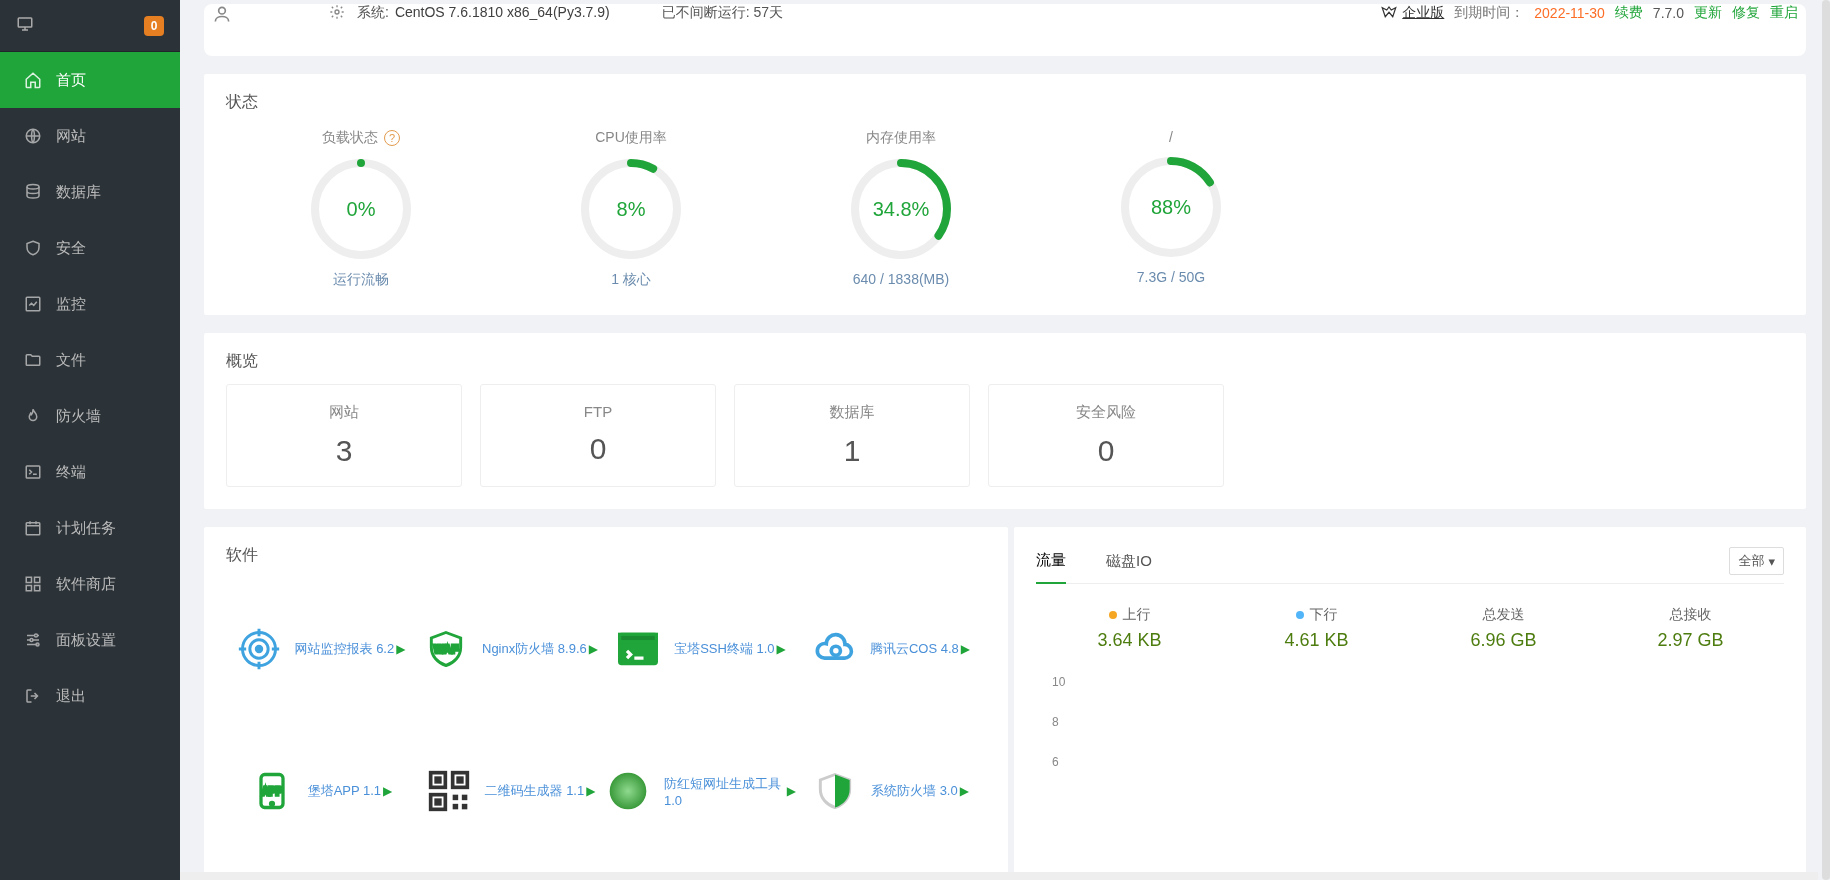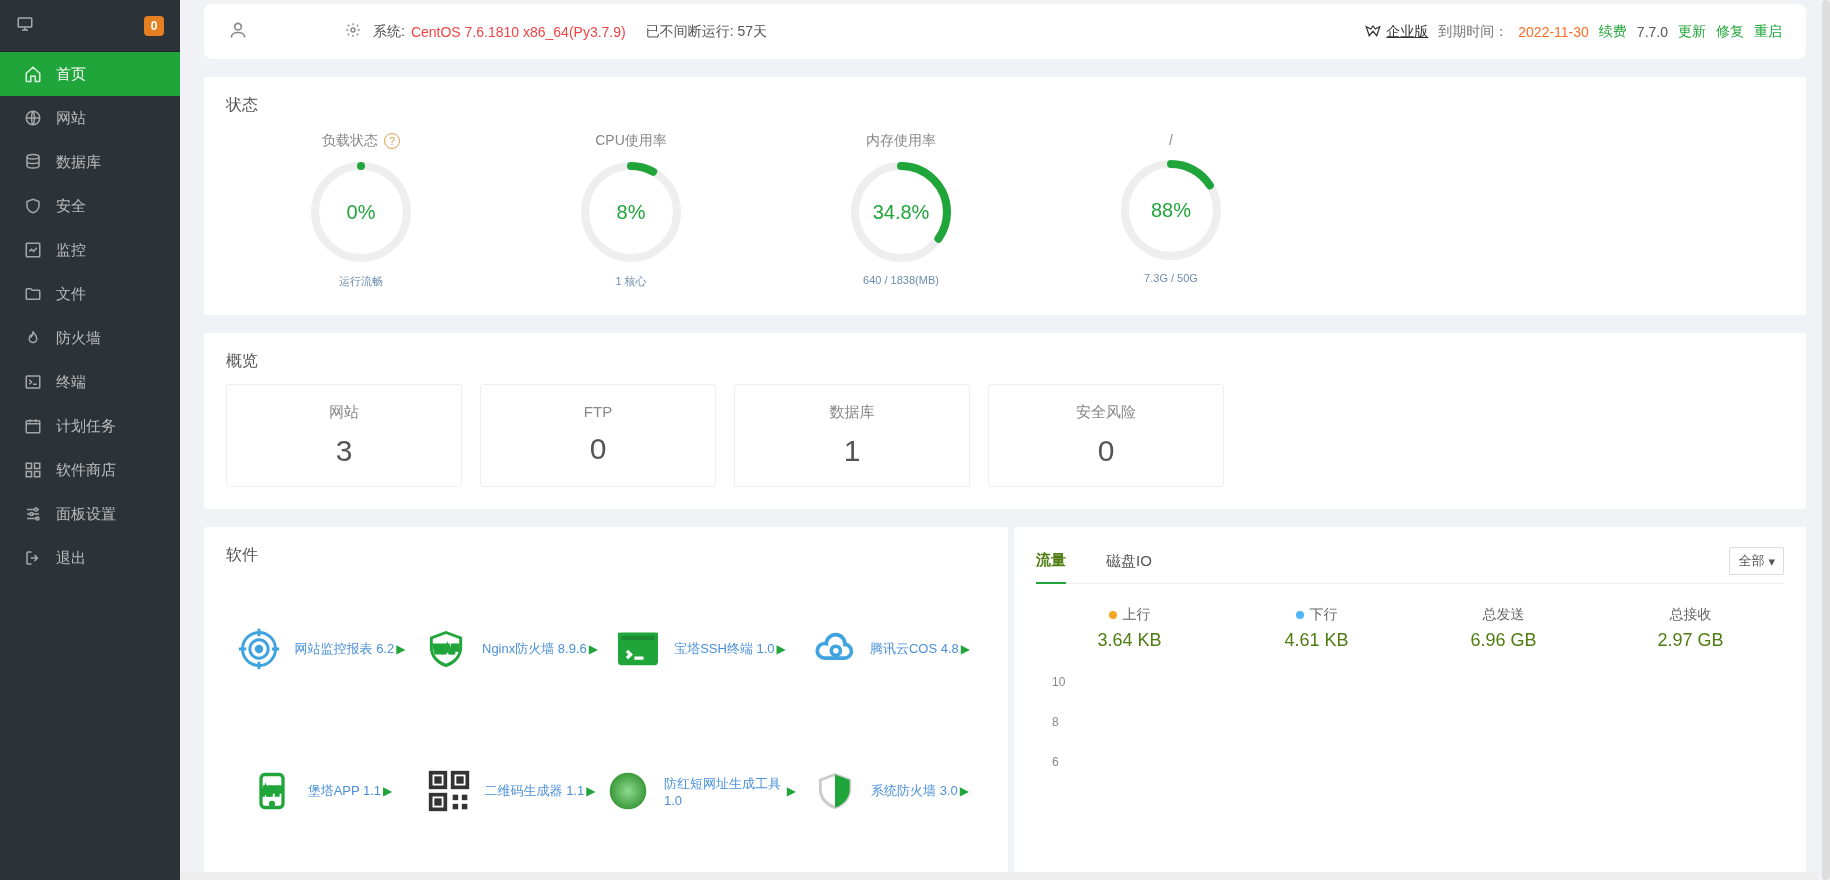--- a/index.html
+++ b/index.html
@@ -9,32 +9,32 @@
 
 .app::after { content:""; position:absolute; top:0; right:0; width:8px; height:880px; background:#ddd; border-radius:4px; }
 .hscroll { position:absolute; bottom:0; left:180px; right:12px; height:8px; background:#eee; }
 
 
 .sidebar { width:180px; background:#2c3338; color:#ccc; display:flex; flex-direction:column; flex-shrink:0; }
 .sidebar-top { height:52px; display:flex; align-items:center; justify-content:space-between; padding:0 16px; border-bottom:1px solid #1f2529; }
 .sidebar-top .mon-icon { color:#aaa; }
 .badge-count { background:#e67e22; color:#fff; font-size:12px; width:20px; height:20px; border-radius:4px; display:flex; align-items:center; justify-content:center; font-weight:600; }
 .nav { list-style:none; }
-.nav li { display:flex; align-items:center; gap:14px; padding:0 24px; height:44px; cursor:pointer; color:#bbb; font-size:15px; }
+.nav li { display:flex; align-items:center; gap:14px; padding:0 24px; height:56px; cursor:pointer; color:#bbb; font-size:15px; }
 .nav li.active { background:#20a53a; color:#fff; }
 .nav li .ico { width:18px; display:inline-flex; justify-content:center; opacity:.85; }
 
 
 .main { flex:1; display:flex; flex-direction:column; padding:0 24px 0 24px; overflow:hidden; }
 
 
-.topbar { background:#fff; height:58px; display:flex; align-items:center; padding:0 24px; border-radius:8px; margin-top:4px; position:relative; color:#555; font-size:14px; }
+.topbar { background:#fff; height:58px; display:flex; align-items:flex-start; padding:0 8px; border-radius:8px; margin-top:4px; position:relative; color:#555; font-size:14px; }
 .topbar .ico { margin-right:12px; color:#888; }
 .topbar .sys-lbl { margin-right:6px; color:#555; }
-.topbar .sys-val { margin-right:20px; color:#ef4444; }
+.topbar .sys-val { margin-right:52px; color:#404040; }
 .topbar .running { color:#555; }
 .topbar .right { margin-left:auto; display:flex; align-items:center; gap:10px; font-size:14px; }
 .ent-badge { display:flex; align-items:center; gap:4px; color:#333; text-decoration:underline; }
 .expire-date { color:#fc6d26; font-weight:500; }
 .link { color:#20a53a; cursor:pointer; }
 .ver { color:#555; }
 .lbl-g { color:#777; }
 
 
 .panel { background:#fff; border-radius:2px; margin-top:18px; padding:18px 22px 22px; }
@@ -43,42 +43,42 @@
 
 .gauges { display:flex; gap:0; padding:4px 0; }
 .gauge { flex:0 0 270px; display:flex; flex-direction:column; align-items:center; gap:10px; }
 .gauge-title { display:flex; align-items:center; gap:6px; color:#888; font-size:14px; }
 .gauge-title .q { width:16px; height:16px; border:1px solid #e39b4e; color:#e39b4e; border-radius:50%; font-size:11px; display:flex; align-items:center; justify-content:center; }
 .donut { position:relative; width:104px; height:104px; }
 .donut svg { transform:rotate(-90deg); }
 .donut-bg { fill:none; stroke:#eee; stroke-width:8; }
 .donut-fg { fill:none; stroke:#20a53a; stroke-width:8; stroke-linecap:round; }
 .donut-txt { position:absolute; inset:0; display:flex; align-items:center; justify-content:center; font-size:20px; color:#20a53a; font-weight:500; }
-.gauge-sub { color:#6b8cae; font-size:11px; }
+.gauge-sub { color:#6b8cae; font-size:14px; }
 
 
 .overview-panel { background:#fff; border-radius:2px; margin-top:18px; padding:18px 22px 22px; }
 .ov-cards { display:flex; gap:18px; margin-top:8px; }
 .ov-card { flex:0 0 236px; border:1px solid #eee; border-radius:3px; padding:18px 0; display:flex; flex-direction:column; align-items:center; gap:12px; cursor:pointer; }
 .ov-card .lbl { color:#888; font-size:15px; }
 .ov-card .val { color:#555; font-size:30px; }
 
 
 .bottom { display:flex; gap:6px; margin-top:18px; }
 .soft-panel { background:#fff; flex:1; border-radius:2px; padding:18px 22px; min-height:300px; }
 .soft-grid { display:grid; grid-template-columns:repeat(4,1fr); gap:0; margin-top:10px; }
 .soft-cell { height:142px; display:flex; flex-direction:row; align-items:center; justify-content:center; gap:14px; font-size:13px; }
 .soft-cell .soft-ico { width:44px; height:44px; display:flex; align-items:center; justify-content:center; }
 .soft-cell .soft-name { color:#4a90d9; display:flex; align-items:center; gap:2px; }
 .soft-cell .soft-name .play { color:#20a53a; font-size:12px; }
 
 .traffic-panel { background:#fff; width:792px; border-radius:2px; padding:14px 22px 0; position:relative; }
 .tabs { display:flex; align-items:center; gap:40px; border-bottom:1px solid #eee; position:relative; }
 .tabs .tab { padding:10px 0 12px; font-size:15px; color:#555; cursor:pointer; }
-.tabs .tab.active { color:#4d7c0f; border-bottom:2px solid #20a53a; margin-bottom:-1px;font-weight:bold; }
+.tabs .tab.active { color:#000000; border-bottom:2px solid #20a53a; margin-bottom:-1px; }
 .sel-all { position:absolute; right:0; top:6px; border:1px solid #ddd; padding:4px 8px; font-size:13px; color:#555; display:flex; align-items:center; gap:4px; cursor:pointer; border-radius:2px; }
 .stats-row { display:flex; padding:22px 0 8px; }
 .stat { flex:1; display:flex; flex-direction:column; align-items:center; gap:6px; }
 .stat .hd { display:flex; align-items:center; gap:6px; color:#666; font-size:14px; }
 .dot { width:8px; height:8px; border-radius:50%; display:inline-block; }
 .dot.up { background:#f5a623; }
 .dot.dn { background:#52b5f9; }
 .stat .v { font-size:18px; color:#4d7c0f; }
 .chart-area { padding:10px 8px 0; position:relative; }
 .unit-lbl { font-size:12px; color:#888; margin-left:10px; }

